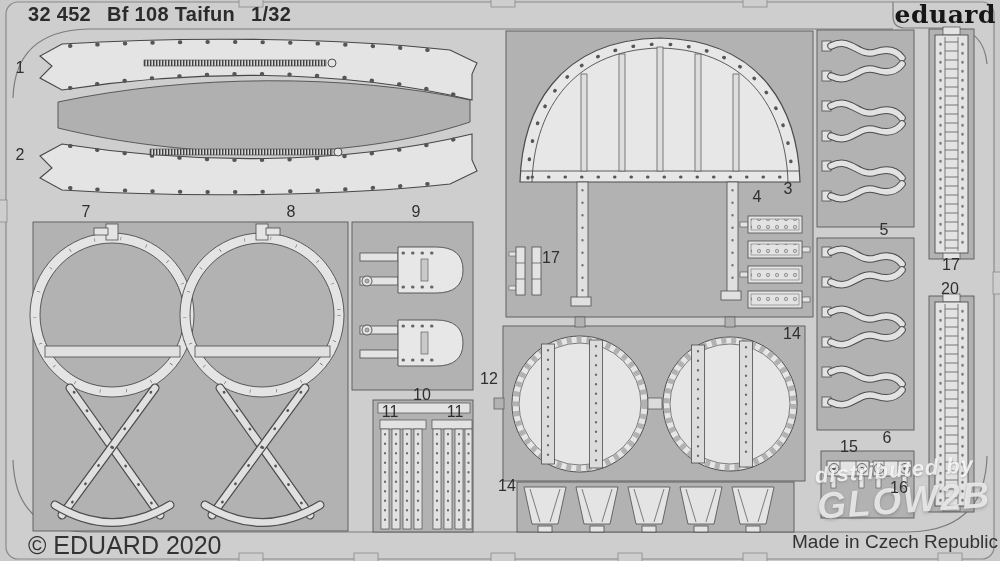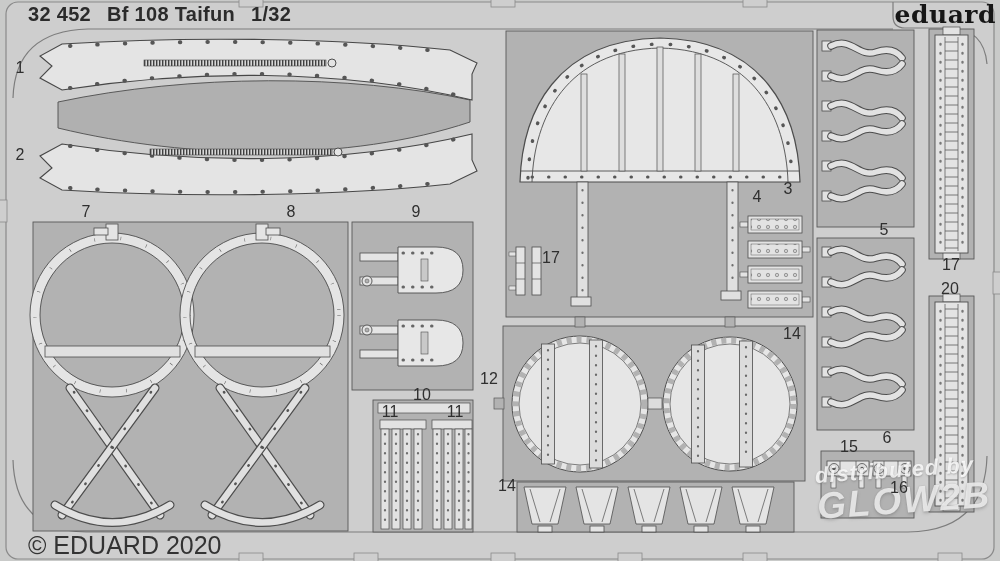--- a/index.html
+++ b/index.html
@@ -339,20 +339,21 @@
           <circle cx="905" cy="468.5" r="1.7" fill="#555"></circle>
     </g>
   </g>
 </svg>
 
   <div class="txt title">
     <span class="seg">32 452</span><span class="seg">Bf 108 Taifun</span><span class="seg">1/32</span>
   </div>
   <div class="txt brand">eduard</div>
   <div class="txt copyright">© EDUARD 2020</div>
+  <div class="txt madein">Made in Czech Republic</div>
 
   <div class="wm">
     <div class="wm1">distributed by</div>
     <div class="wm2">GLOW2B</div>
   </div>
 
   <span class="plabel" style="left:20px;top:68px">1</span>
   <span class="plabel" style="left:20px;top:155px">2</span>
   <span class="plabel" style="left:86px;top:212px">7</span>
   <span class="plabel" style="left:291px;top:212px">8</span>

